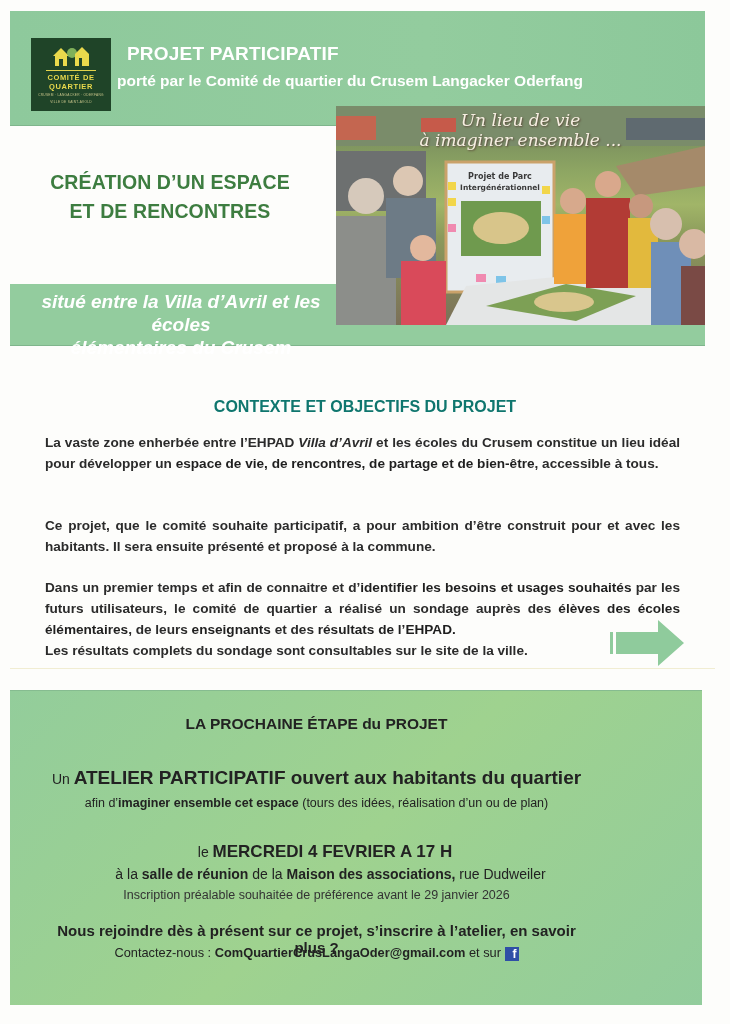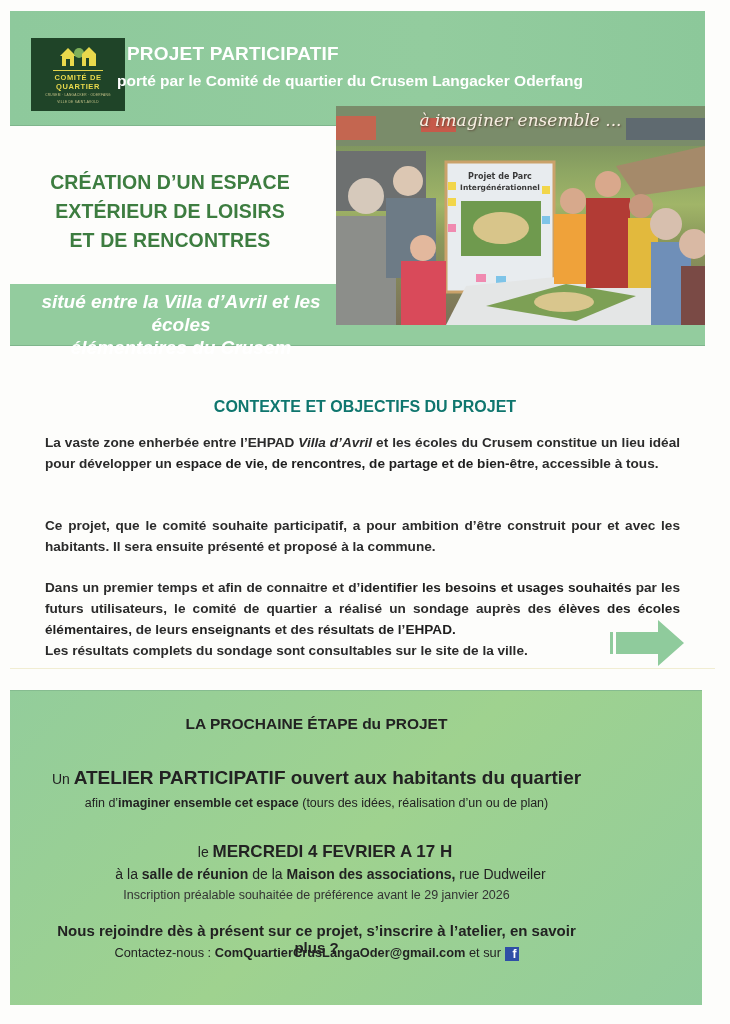--- a/index.html
+++ b/index.html
@@ -5,21 +5,21 @@
   * { box-sizing: border-box; margin: 0; padding: 0; }
   html, body { width: 730px; height: 1024px; background: #fdfdfb; overflow: hidden; }
   body { position: relative; font-family: "Liberation Sans", "DejaVu Sans", sans-serif; color: #2a2a2a; }
 
   .header-band {
     position: absolute; left: 10px; top: 11px; width: 695px; height: 115px;
     background: linear-gradient(90deg, #8ec99c 0%, #93cc9e 60%, #8cc89a 100%);
     border-bottom: 1px solid #7fb58c;
   }
   .logo {
-    position: absolute; left: 31px; top: 38px; width: 94px; height: 73px;
+    position: absolute; left: 31px; top: 38px; width: 80px; height: 73px;
     background: #1f4428; display: flex; flex-direction: column; align-items: center; justify-content: center;
   }
   .logo-houses { width: 40px; height: 22px; position: relative; margin-bottom: 3px; }
   .logo-divider { width: 50px; height: 1px; background: #e3d34a; margin-bottom: 2px; }
   .logo-title { color: #e9d94c; font-weight: bold; font-size: 7.5px; letter-spacing: 0.6px; line-height: 9px; text-align: center; }
   .logo-sub { color: #c7c48a; font-size: 3.2px; letter-spacing: 0.3px; line-height: 5px; text-align: center; margin-top: 2px; }
 
   .header-title { position: absolute; left: 117px; top: 43px; color: #ffffff; font-weight: bold; font-size: 19px; letter-spacing: 0.2px; margin-left: 10px; }
   .header-sub { position: absolute; left: 117px; top: 72px; color: #ffffff; font-weight: bold; font-size: 15.5px; }
 
@@ -141,27 +141,27 @@
     <circle cx="272" cy="78" r="13" fill="#d9a88c"></circle>
     <rect x="250" y="92" width="44" height="90" fill="#b23b35"></rect>
     <circle cx="305" cy="100" r="12" fill="#c7987e"></circle>
     <rect x="292" y="112" width="30" height="70" fill="#e2b93d"></rect>
     <circle cx="330" cy="118" r="16" fill="#d7bfae"></circle>
     <rect x="315" y="136" width="40" height="83" fill="#6f8fb8"></rect>
     <circle cx="358" cy="138" r="15" fill="#d9b9a4"></circle>
     <rect x="345" y="160" width="24" height="59" fill="#7a4a45"></rect>
   </svg>
   <div class="hero-caption">
+    <div>Un lieu de vie</div>
     <div>à imaginer ensemble ...</div>
   </div>
 </div>
 
 <div class="main-title">
   <div>CRÉATION D’UN ESPACE</div>
-  <div>EXTÉRIEUR DE LOISIRS</div>
   <div>ET DE RENCONTRES</div>
 </div>
 
 <div class="location-text">
   <div>situé entre la Villa d’Avril et les écoles</div>
   <div>élémentaires du Crusem</div>
 </div>
 
 <div class="section-title">CONTEXTE ET OBJECTIFS DU PROJET</div>
 

